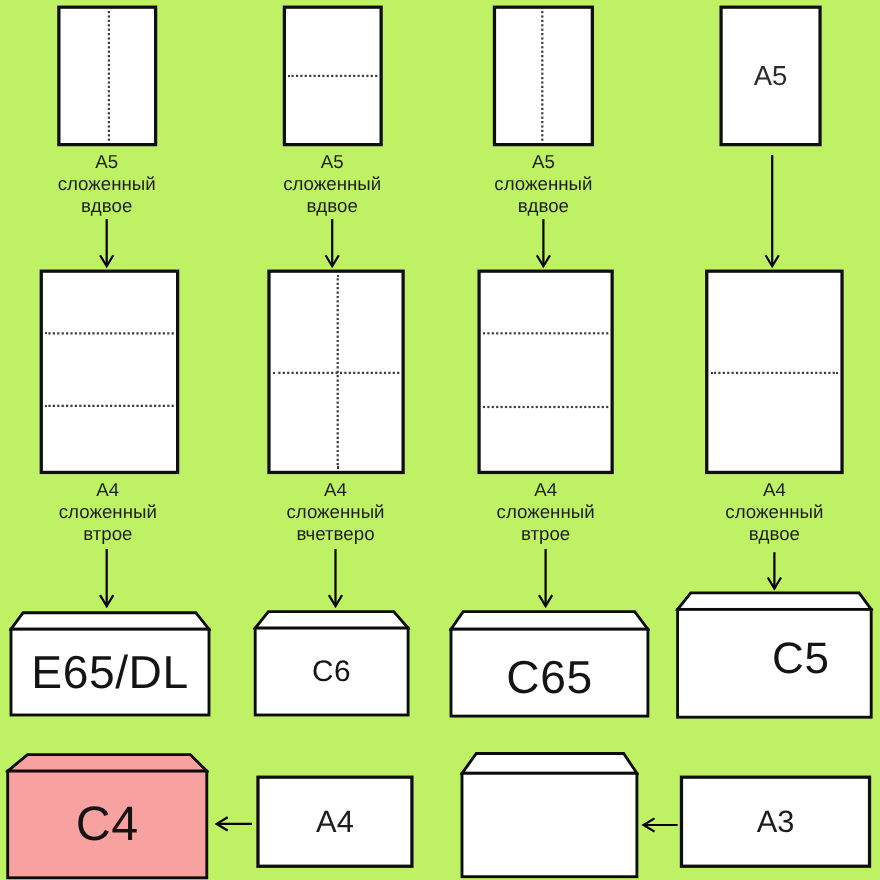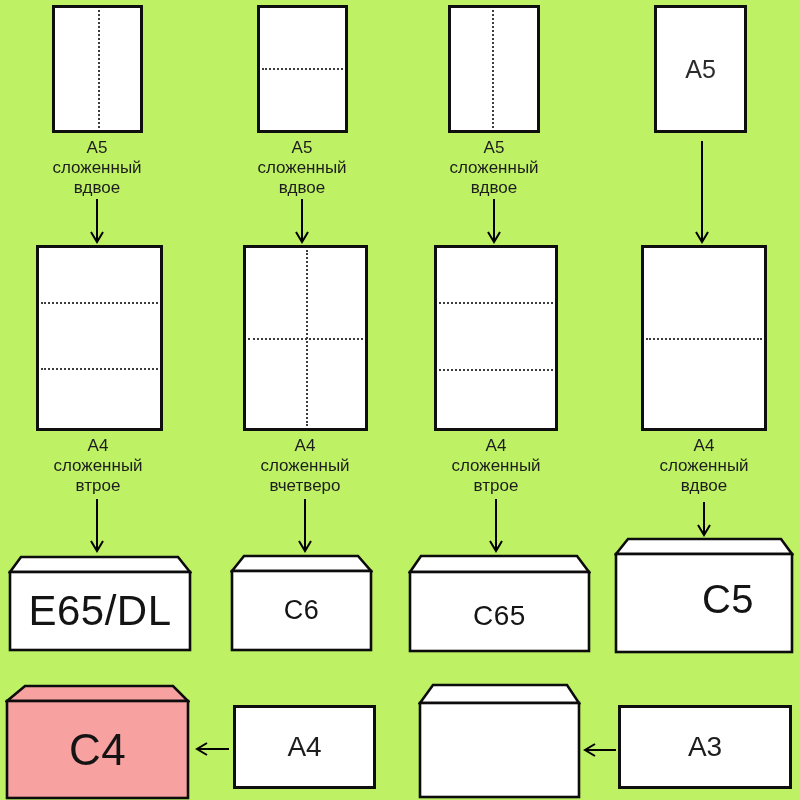--- a/index.html
+++ b/index.html
@@ -159,21 +159,21 @@
       <rect x="2" y="18" width="139" height="79" fill="#ffffff"></rect>
     </svg>
     <div class="env-label" style="top:18px;height:79px;font-size:27px;">C6</div>
   </div>
 
   <div class="envelope" style="left:408px;top:553px;width:183px;height:100px;">
     <svg width="183" height="100">
       <polygon points="2,19 13,3 169,3 181,19" fill="#ffffff"></polygon>
       <rect x="2" y="19" width="179" height="79" fill="#ffffff"></rect>
     </svg>
-    <div class="env-label" style="top:19px;height:87px;font-size:28px;">C65</div>
+    <div class="env-label" style="top:19px;height:87px;font-size:42px;">C65</div>
   </div>
 
   <div class="envelope" style="left:614px;top:536px;width:180px;height:118px;">
     <svg width="180" height="118">
       <polygon points="2,18 14,3 167,3 178,18" fill="#ffffff"></polygon>
       <rect x="2" y="18" width="176" height="98" fill="#ffffff"></rect>
     </svg>
     <div class="env-label" style="top:18px;height:90px;font-size:40px;padding-left:24px;">C5</div>
   </div>
 

